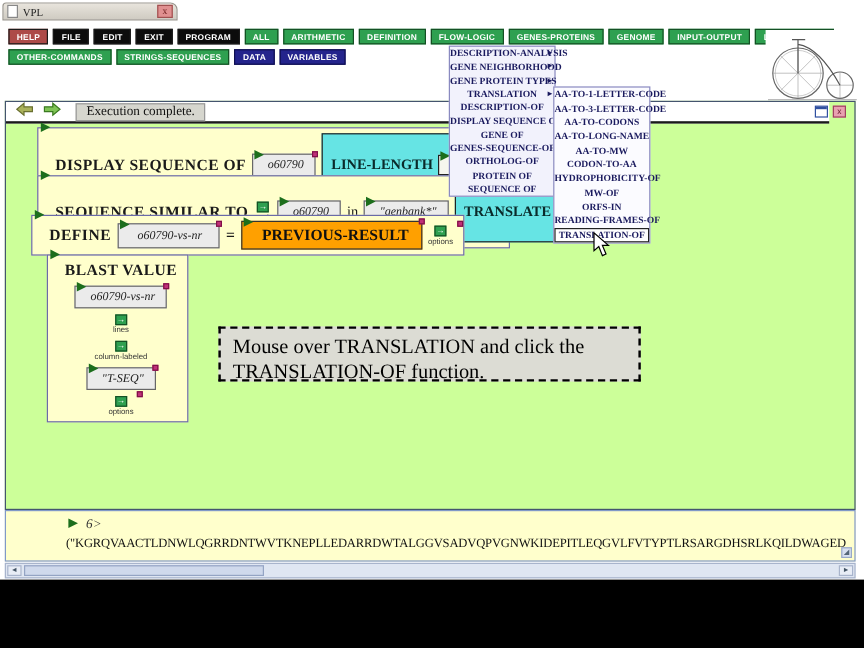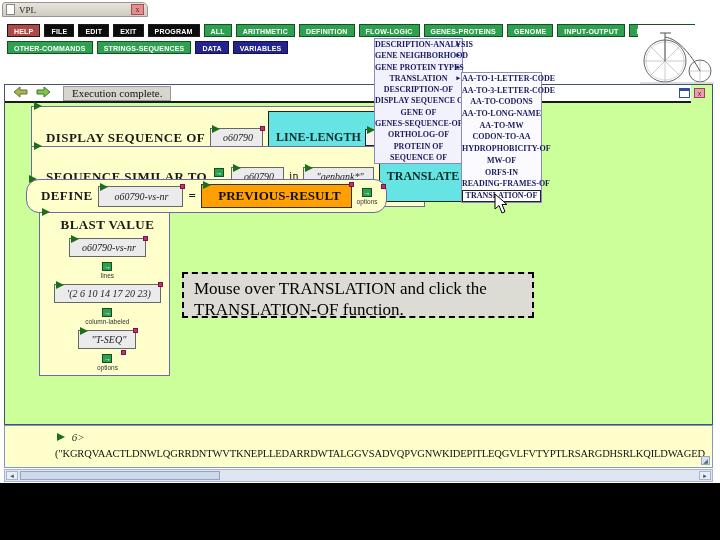--- a/index.html
+++ b/index.html
@@ -225,21 +225,21 @@
       <span class="kwsm">in</span>
       <span class="valbox">
         <i class="flag inner"></i>
         <span>"genbank*"</span>
       </span>
       <span class="cyanbox">
         <span>TRANSLATE</span>
       </span>
     </div>
 
-    <div class="snippet" style="left:21px; top:94px;border-radius:13px;">
+    <div class="snippet" style="left:21px; top:94px;">
       <i class="flag corner"></i>
       <span class="kw">DEFINE</span>
       <span class="valbox" style="padding:4px 14px 4px 16px;">
         <i class="flag inner"></i>
         <span>o60790-vs-nr</span>
         <i class="redcorner"></i>
       </span>
       <span class="kw">=</span>
       <span class="orangebox">
         <i class="flag inner"></i>
@@ -257,25 +257,20 @@
       <i class="flag corner"></i>
       <span class="kw">BLAST VALUE</span>
       <span class="valbox">
         <i class="flag inner"></i>
         <span>o60790-vs-nr</span>
         <i class="redcorner"></i>
       </span>
       <span class="kwarg">
         <span class="kwicon">→</span>
         <span class="kwlabel">lines</span>
-      </span>
-      <span class="valbox">
-        <i class="flag inner"></i>
-        <span>'(2 6 10 14 17 20 23)</span>
-        <i class="redcorner"></i>
       </span>
       <span class="kwarg">
         <span class="kwicon">→</span>
         <span class="kwlabel">column-labeled</span>
       </span>
       <span class="valbox">
         <i class="flag inner"></i>
         <span>"T-SEQ"</span>
         <i class="redcorner"></i>
       </span>

